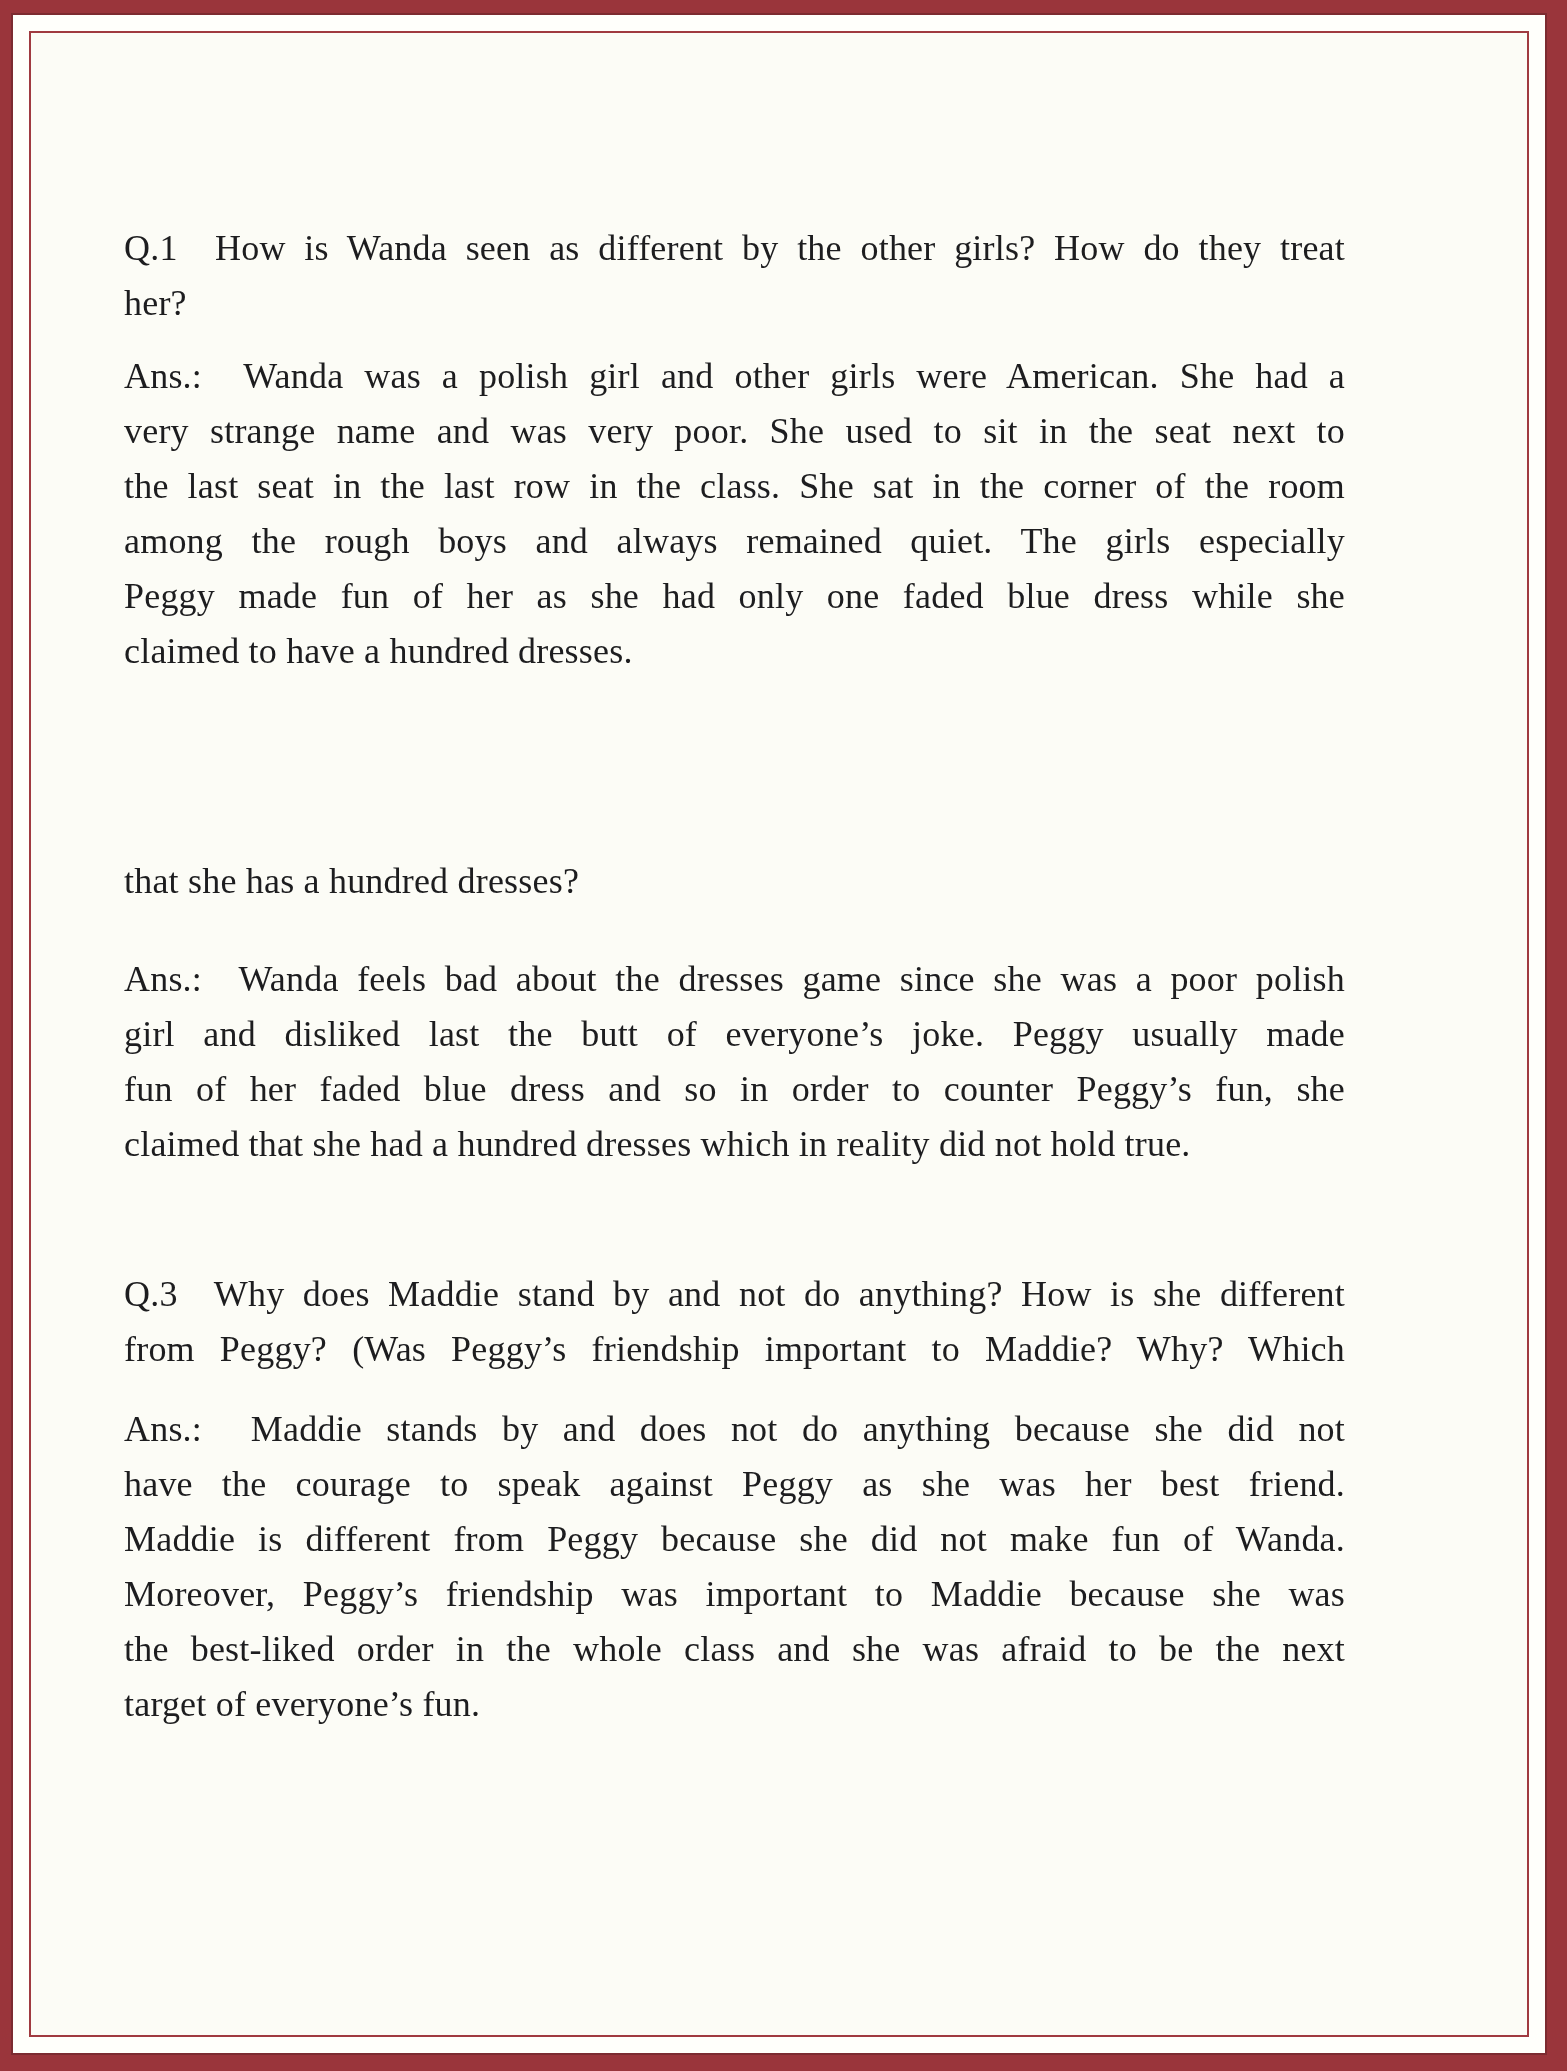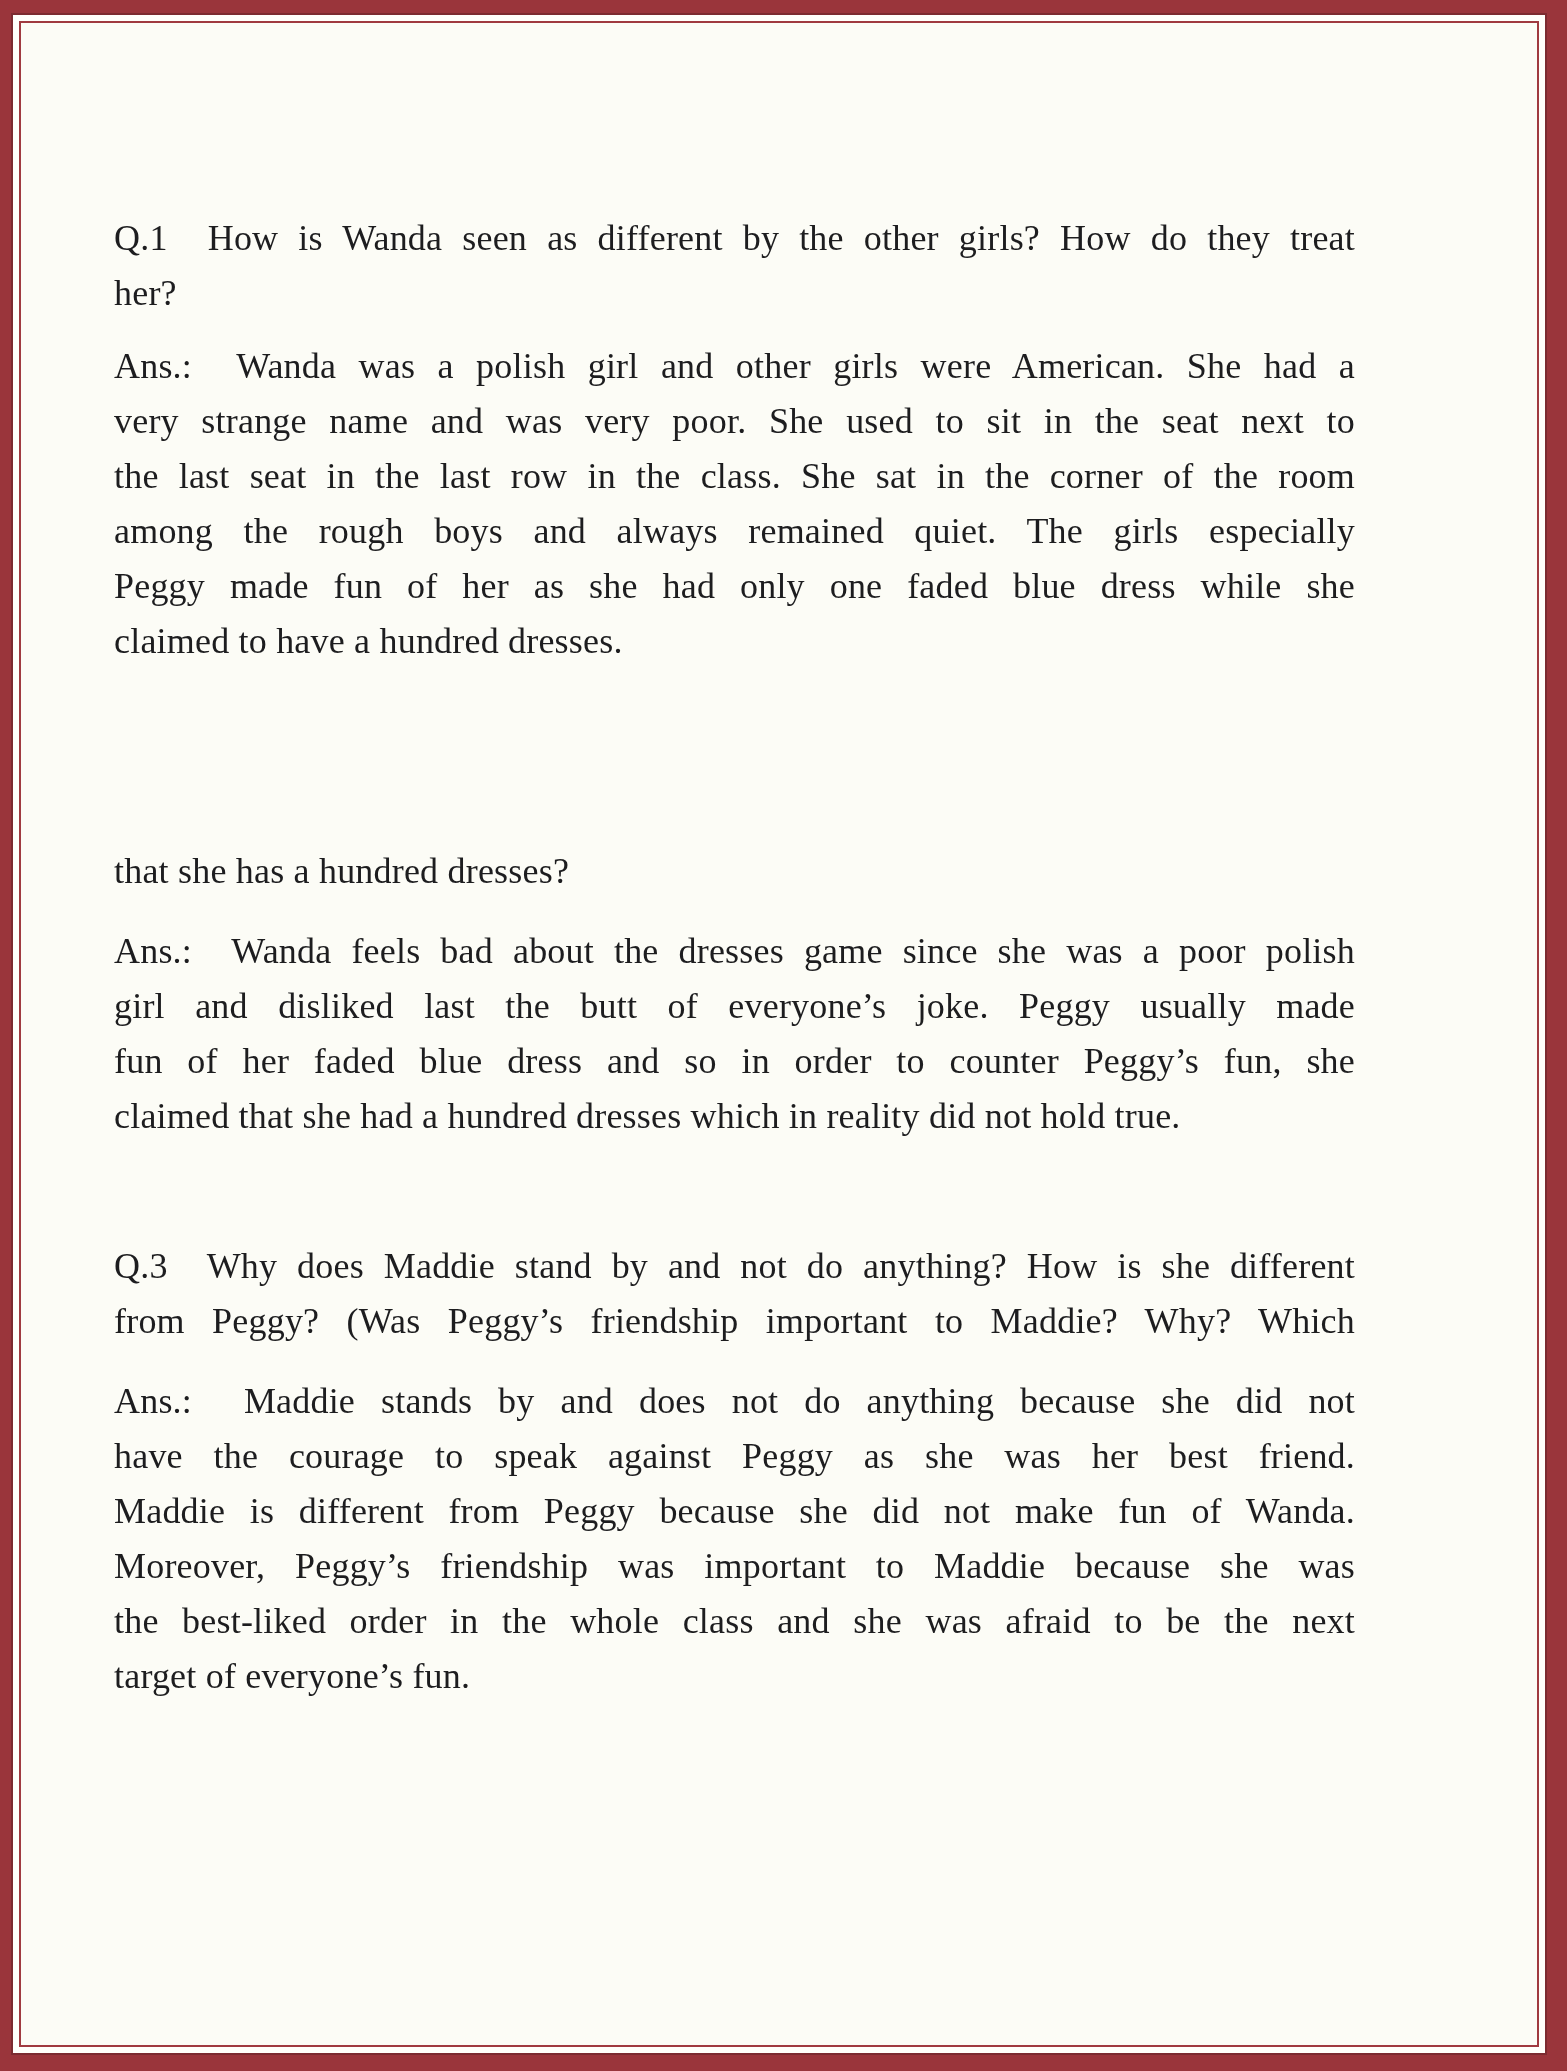--- a/index.html
+++ b/index.html
@@ -15,21 +15,21 @@
     background: #9a353b;           
     padding: 13px 20px 16px 11px;  
     font-family: "Liberation Serif", "DejaVu Serif", serif;
   }
   .white-gap {
     box-sizing: border-box;
     width: 100%;
     height: 100%;
     background: #fffffb;           
     border: 2px solid #7c2b30;     
-    padding: 6px;
+    padding: 16px;
   }
   .inner-line {
     box-sizing: border-box;
     width: 100%;
     height: 100%;
     border: 2px solid #a03a40;     
     background: #fcfcf6;           
     overflow: hidden;
   }
   .content {
@@ -48,21 +48,21 @@
     text-align-last: justify;
     white-space: normal;
   }
   .line.last {
     text-align-last: left;
   }
   
   #q1 { margin-top: 188px; }
   #a1 { margin-top: 18px;  }
   #q2 { margin-top: 175px; }
-  #a2 { margin-top: 25px;  }
+  #a2 { margin-top: 43px;  }
   #q3 { margin-top: 95px;  }
   #a3 { margin-top: 25px;  }
 </style>
 </head>
 <body>
 
 <div class="page">
   <div class="white-gap">
     <div class="inner-line">
       <main class="content">

